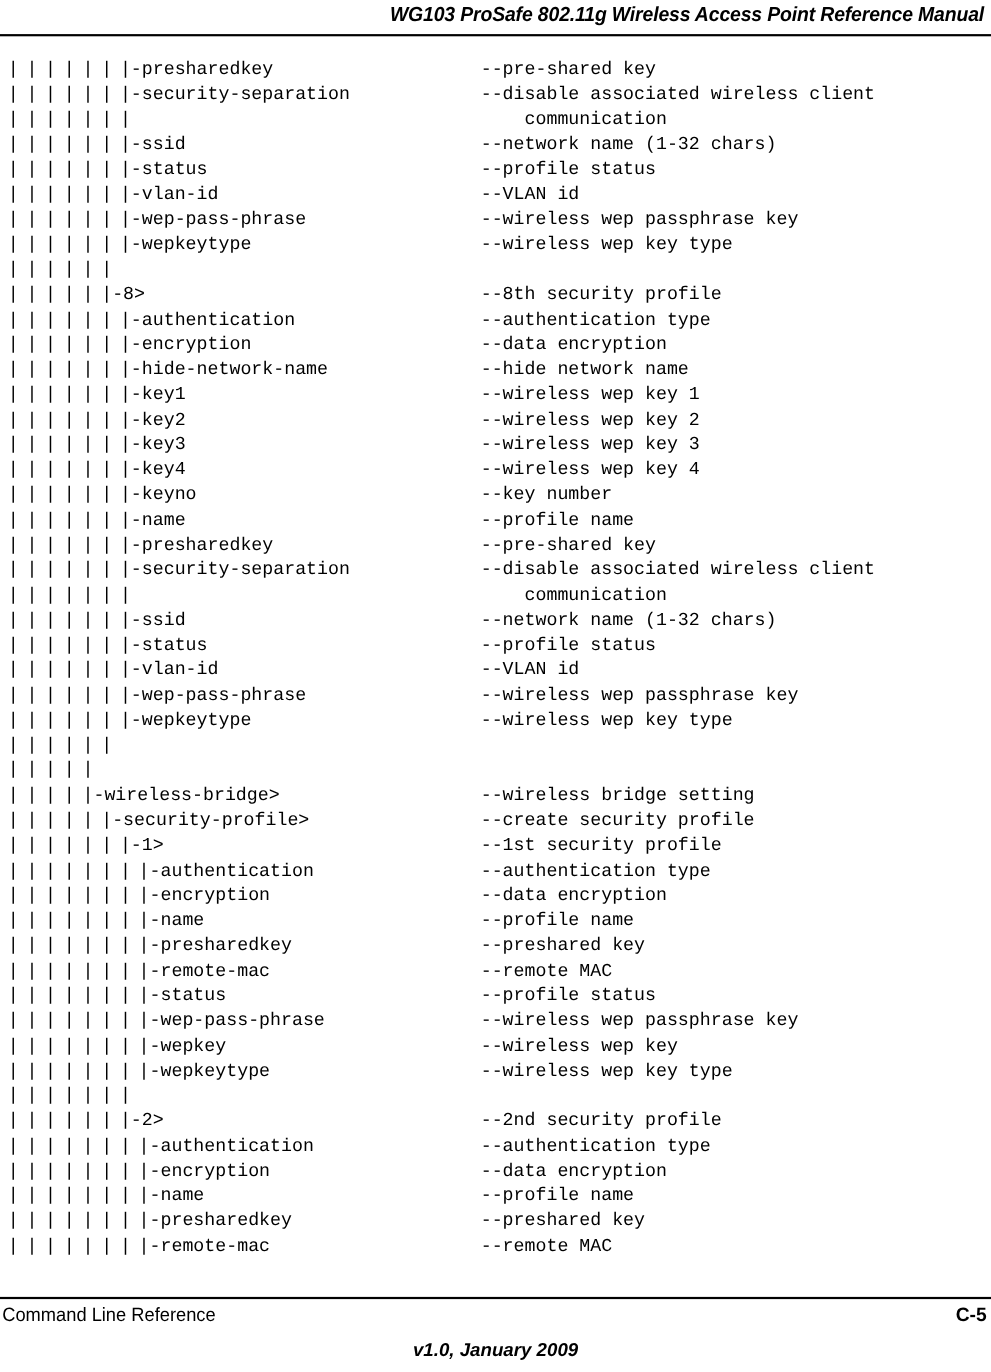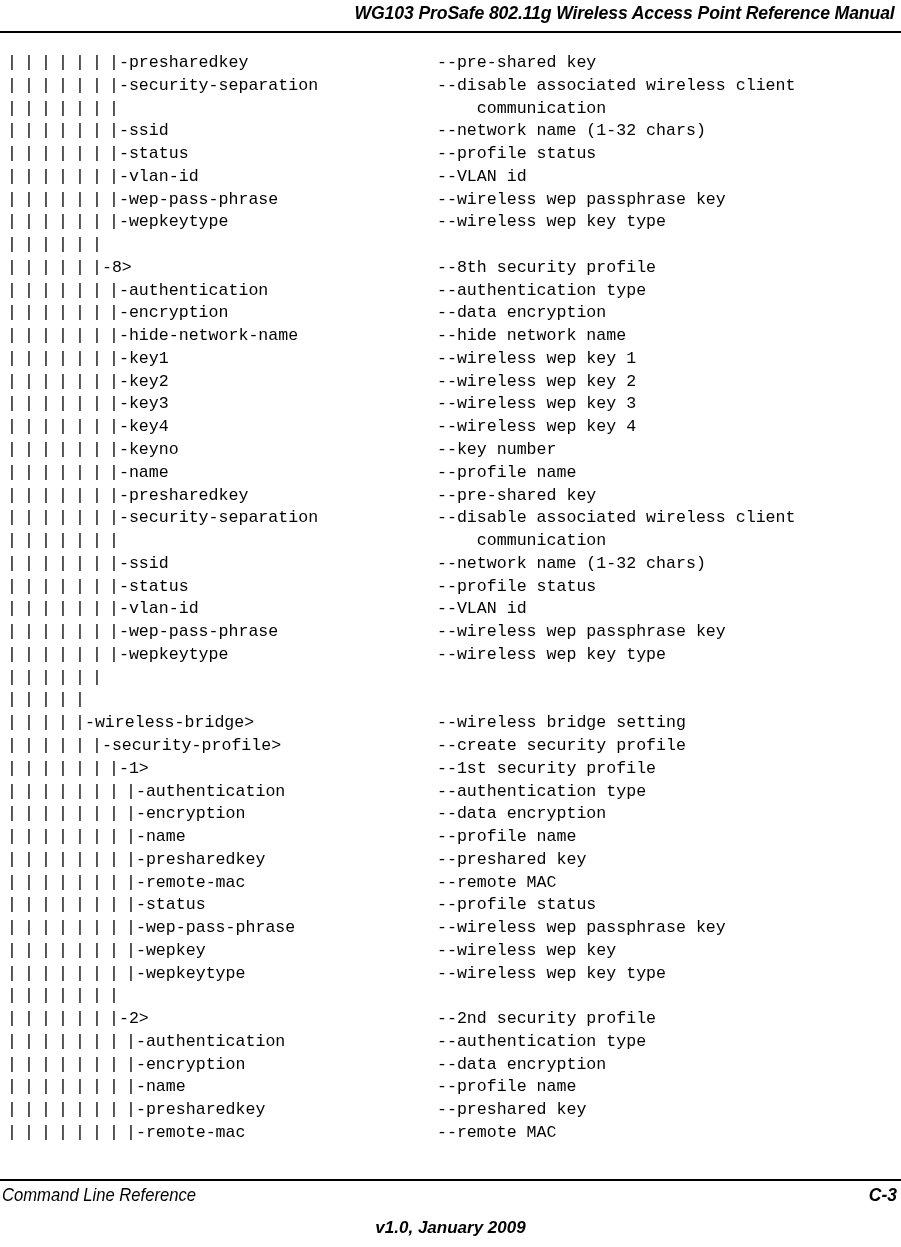--- a/index.html
+++ b/index.html
@@ -93,21 +93,20 @@
     width: 901px;
     height: 0;
     border-top: 2px solid #000000;
   }
   .page-footer {
     position: absolute;
     left: 0;
     top: 1185px;
     width: 901px;
     height: 26px;
-    font-style: italic;
   }
   .footer-left {
     position: absolute;
     left: 2px;
     top: 0;
     font-family: "Liberation Sans", sans-serif;
     font-size: 17.5px;
     white-space: nowrap;
     transform: scaleX(0.95);
     transform-origin: left center;
@@ -189,15 +188,15 @@
     <div class="tree-line" style="height: 22.78px; line-height: 22.78px;"><span class="tree-prefix" style="left: 7px;"><span style="position: absolute; left: 0px; top: 0px;">|</span><span style="position: absolute; left: 17px; top: 0px;">|</span><span style="position: absolute; left: 34px; top: 0px;">|</span><span style="position: absolute; left: 51px; top: 0px;">|</span><span style="position: absolute; left: 68px; top: 0px;">|</span><span style="position: absolute; left: 85px; top: 0px;">|</span><span style="position: absolute; left: 102px; top: 0px;">|</span></span><span class="tree-node" style="left: 126px;">|-authentication</span><span class="tree-desc" style="left: 437px;">--authentication type</span></div>
     <div class="tree-line" style="height: 22.78px; line-height: 22.78px;"><span class="tree-prefix" style="left: 7px;"><span style="position: absolute; left: 0px; top: 0px;">|</span><span style="position: absolute; left: 17px; top: 0px;">|</span><span style="position: absolute; left: 34px; top: 0px;">|</span><span style="position: absolute; left: 51px; top: 0px;">|</span><span style="position: absolute; left: 68px; top: 0px;">|</span><span style="position: absolute; left: 85px; top: 0px;">|</span><span style="position: absolute; left: 102px; top: 0px;">|</span></span><span class="tree-node" style="left: 126px;">|-encryption</span><span class="tree-desc" style="left: 437px;">--data encryption</span></div>
     <div class="tree-line" style="height: 22.78px; line-height: 22.78px;"><span class="tree-prefix" style="left: 7px;"><span style="position: absolute; left: 0px; top: 0px;">|</span><span style="position: absolute; left: 17px; top: 0px;">|</span><span style="position: absolute; left: 34px; top: 0px;">|</span><span style="position: absolute; left: 51px; top: 0px;">|</span><span style="position: absolute; left: 68px; top: 0px;">|</span><span style="position: absolute; left: 85px; top: 0px;">|</span><span style="position: absolute; left: 102px; top: 0px;">|</span></span><span class="tree-node" style="left: 126px;">|-name</span><span class="tree-desc" style="left: 437px;">--profile name</span></div>
     <div class="tree-line" style="height: 22.78px; line-height: 22.78px;"><span class="tree-prefix" style="left: 7px;"><span style="position: absolute; left: 0px; top: 0px;">|</span><span style="position: absolute; left: 17px; top: 0px;">|</span><span style="position: absolute; left: 34px; top: 0px;">|</span><span style="position: absolute; left: 51px; top: 0px;">|</span><span style="position: absolute; left: 68px; top: 0px;">|</span><span style="position: absolute; left: 85px; top: 0px;">|</span><span style="position: absolute; left: 102px; top: 0px;">|</span></span><span class="tree-node" style="left: 126px;">|-presharedkey</span><span class="tree-desc" style="left: 437px;">--preshared key</span></div>
     <div class="tree-line" style="height: 22.78px; line-height: 22.78px;"><span class="tree-prefix" style="left: 7px;"><span style="position: absolute; left: 0px; top: 0px;">|</span><span style="position: absolute; left: 17px; top: 0px;">|</span><span style="position: absolute; left: 34px; top: 0px;">|</span><span style="position: absolute; left: 51px; top: 0px;">|</span><span style="position: absolute; left: 68px; top: 0px;">|</span><span style="position: absolute; left: 85px; top: 0px;">|</span><span style="position: absolute; left: 102px; top: 0px;">|</span></span><span class="tree-node" style="left: 126px;">|-remote-mac</span><span class="tree-desc" style="left: 437px;">--remote MAC</span></div>
   </div>
 
 <div class="footer-rule"></div>
 <div class="page-footer">
   <span class="footer-left">Command Line Reference</span>
-  <span class="footer-right">C-3</span>
+  <span class="footer-right">C-5</span>
 </div>
 <div class="page-version">v1.0, January 2009</div>
 
 </body></html>

